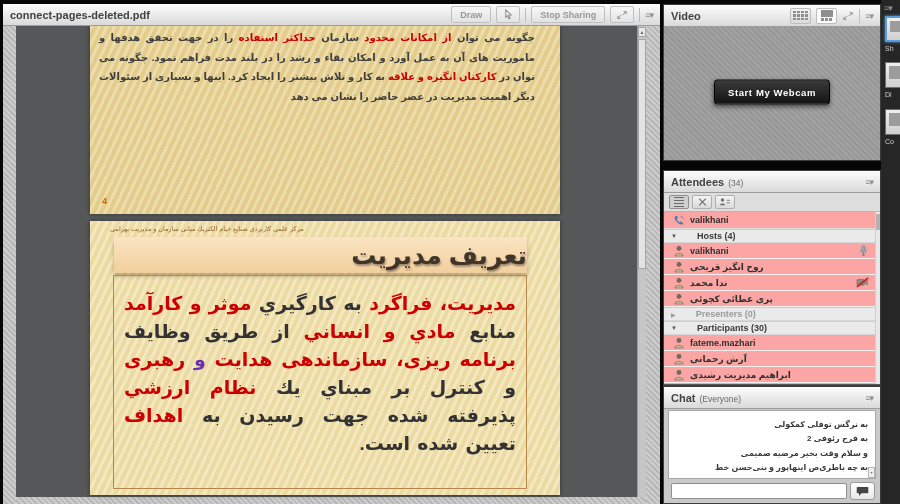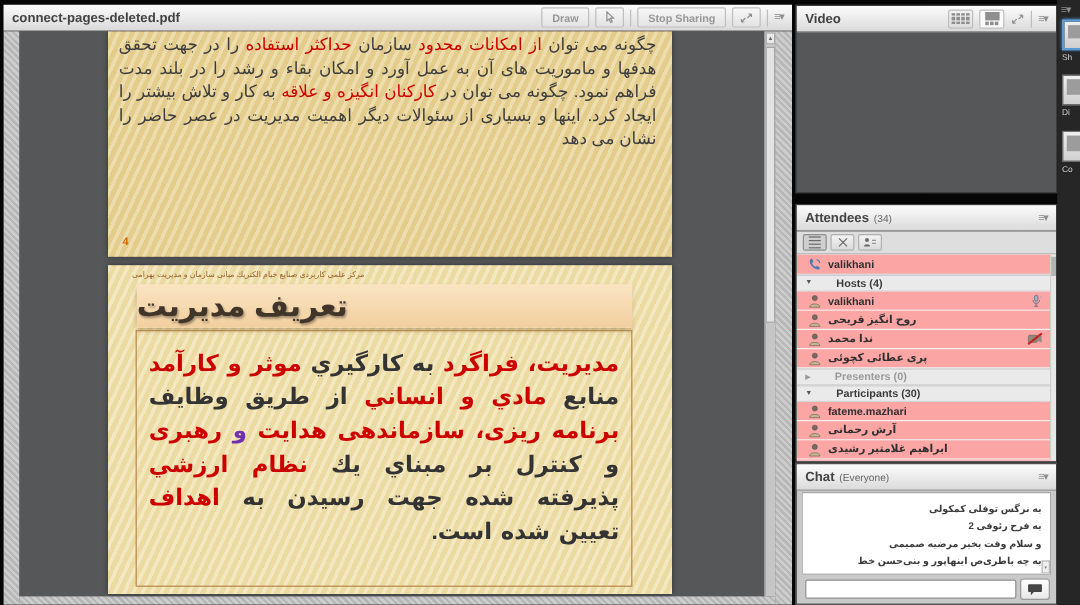--- a/index.html
+++ b/index.html
@@ -34,29 +34,29 @@
      font-size:5px; color:#666; text-align:center; line-height:9px; }
   #share-scroll-thumb { position:absolute; top:13px; left:0; right:0; height:230px; background:#e3e3e3; border:1px solid #a5a5a5; }
 
   .slide { position:absolute; left:87px; width:470px;
     background:repeating-linear-gradient(115deg, rgba(255,255,255,.22) 0 3px, rgba(190,150,60,.10) 3px 7px), #e8d395;
     box-shadow:0 0 4px rgba(0,0,0,.45); direction:rtl; }
   #slide1 { top:0; height:188px; }
   #slide2 { top:195px; height:274px;
     background:repeating-linear-gradient(115deg, rgba(255,255,255,.25) 0 3px, rgba(190,150,60,.08) 3px 7px), #f0e0ac; }
 
-  #slide1-text { padding:2px 13px 0 9px; font-size:14px; font-weight:normal; color:#3d3d3d;
+  #slide1-text { padding:2px 25px 0 9px; font-size:10px; font-weight:bold; color:#3d3d3d;
     line-height:19.5px; text-align:justify; }
   #slide1-page { position:absolute; left:12px; bottom:8px; font-size:9px; font-weight:bold; }
 
   #slide2-meta { position:absolute; top:4px; right:14px; left:20px; font-size:6.5px; color:#96622e;
     text-align:left; direction:rtl; white-space:nowrap; overflow:hidden; }
   #slide2-titlebox { position:absolute; top:16px; right:33px; left:24px; height:36px;
     background:linear-gradient(#fae4c2,#f2cf9e); box-shadow:0 3px 4px rgba(80,50,10,.35);
-    display:flex; align-items:center; justify-content:flex-end; }
+    display:flex; align-items:center; justify-content:flex-start; }
   #slide2-title { font-size:25px; font-weight:bold; color:#41352a; text-shadow:1px 2px 2px rgba(0,0,0,.35); }
   #slide2-textbox { position:absolute; top:54px; right:33px; left:23px; bottom:6px;
     border:1px solid #b8884a; padding:14px 10px 0 10px; }
   #slide2-text { font-size:19px; font-weight:bold; line-height:28px; color:#2d2d2d; text-align:justify; word-spacing:2px; }
 
   .c-dark { color:#333; } .c-red { color:#cc0000; } .c-purple { color:#7031b0; }
   #slide1-text .c-dark { color:#3d3d3d; }
 
   
   #video-pod { left:663px; top:4px; width:218px; height:157px; }
@@ -219,20 +219,23 @@
               <g stroke="#8f8f8f" stroke-width="1.2" fill="none">
                 <path d="M2 10 L6 6 M2 10 h3 M2 10 v-3"></path>
                 <path d="M12 2 L8 6 M12 2 h-3 M12 2 v3"></path>
               </g>
             </svg>
         </span>
         <span class="divider"></span>
         <span class="menu-glyph">≡▾</span>
       </span>
     </div>
+    <div id="video-body">
+      <div id="webcam-btn">Start My Webcam</div>
+    </div>
   </div>
 
   <div class="pod" id="att-pod">
     <div class="pod-header">
       <span class="pod-title">
         <span>Attendees</span><span class="sub">(34)</span>
       </span>
       <span class="hdr-right">
         <span class="menu-glyph">≡▾</span>
       </span>
@@ -358,21 +361,21 @@
             </span>
             <span class="nm">آرش رحمانی</span>
           </div>
           <div class="att-row">
             <span>
               <svg width="12" height="12" viewBox="0 0 12 12">
                 <circle cx="6" cy="3.4" r="2.1" fill="#746c5e" stroke="#55504a" stroke-width="0.5"></circle>
                 <path d="M1.7 11 C1.7 7.4 10.3 7.4 10.3 11 Z" fill="#c9b68c" stroke="#6e6a5f" stroke-width="0.6"></path>
               </svg>
             </span>
-            <span class="nm">ابراهیم غلامتبر رشیدی</span>
+            <span class="nm">ابراهیم مديريت رشیدی</span>
           </div>
           <div class="att-row"></div>
         </div>
       <div id="att-scroll">
           <i></i>
         </div>
     </div>
   </div>
 
   <div class="pod" id="chat-pod">

